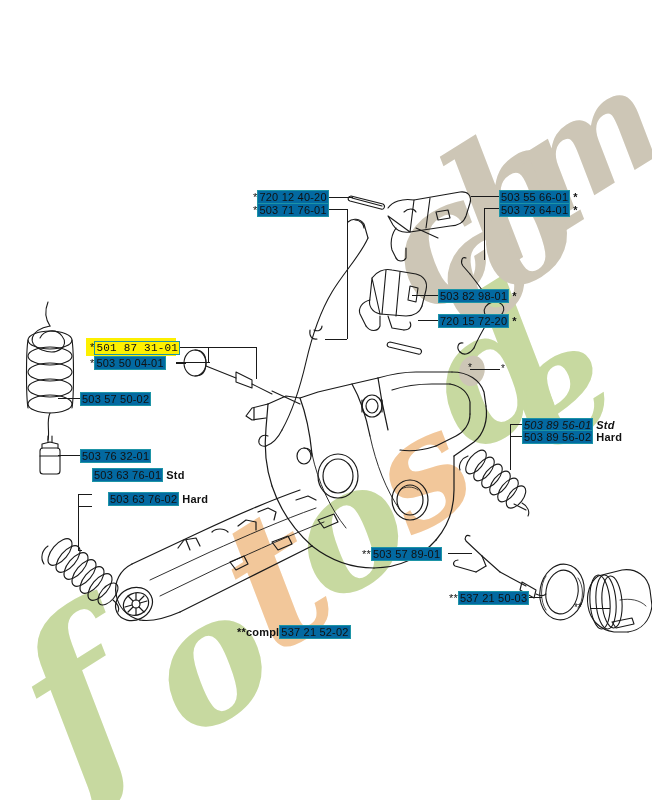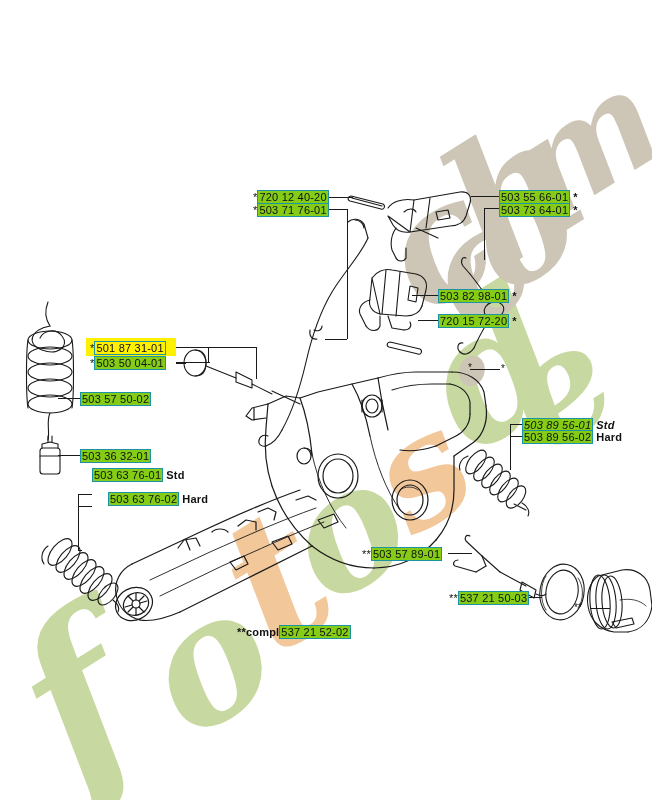--- a/index.html
+++ b/index.html
@@ -12,23 +12,23 @@
   
   .wm{position:absolute;pointer-events:none;user-select:none;
       font-family:"DejaVu Serif",serif;font-style:italic;font-weight:700;}
   .wm-green{color:#c7d9a0;}
   .wm-tan{color:#cdc6b6;}
   .wm-orange{color:#f2c79a;}
 
   
   .lbl{position:absolute;white-space:nowrap;font-size:11px;line-height:12px;
        color:#111;font-family:"Liberation Sans",sans-serif;letter-spacing:.2px;}
-  .lbl .num{display:inline-block;background:#84cc16;border:1px solid #1d94a6;
+  .lbl .num{display:inline-block;background:#0369a1;border:1px solid #1d94a6;
             padding:0 1px;line-height:12px;font-size:11px;}
-  .lbl .num.hl{background:#fdf000;border-color:#1d94a6;}
+  .lbl .num.hl{background:#fdf000;border-color:#1d94a6;font-family:Liberation Mono, monospace;}
   .lbl .pre,.lbl .post{display:inline-block;font-size:11px;line-height:12px;}
   .lbl .post{font-weight:700;padding-left:3px;}
   .lbl .pre{padding-right:0px;}
   .hlwrap{position:absolute;background:#fdf000;}
 
   
   .ldr{position:absolute;background:#1a1a1a;}
   .ldr-h{height:1px;}
   .ldr-v{width:1px;}
 
@@ -345,21 +345,21 @@
 
     <div class="lbl" style="left:90px;top:356px;">
       <span class="pre">*</span><span class="num">503 50 04-01</span><span class="post"></span>
     </div>
 
     <div class="lbl" style="left:80px;top:392px;">
       <span class="pre"></span><span class="num">503 57 50-02</span><span class="post"></span>
     </div>
 
     <div class="lbl" style="left:80px;top:449px;">
-      <span class="pre"></span><span class="num">503 36 32-01</span><span class="post"></span>
+      <span class="pre"></span><span class="num">503 76 32-01</span><span class="post"></span>
     </div>
 
     <div class="lbl" style="left:92px;top:468px;">
       <span class="pre"></span><span class="num">503 63 76-01</span><span class="post">Std</span>
     </div>
 
     <div class="lbl" style="left:92px;top:492px;padding-left:16px;">
       <span class="pre"></span><span class="num">503 63 76-02</span><span class="post">Hard</span>
     </div>
 

